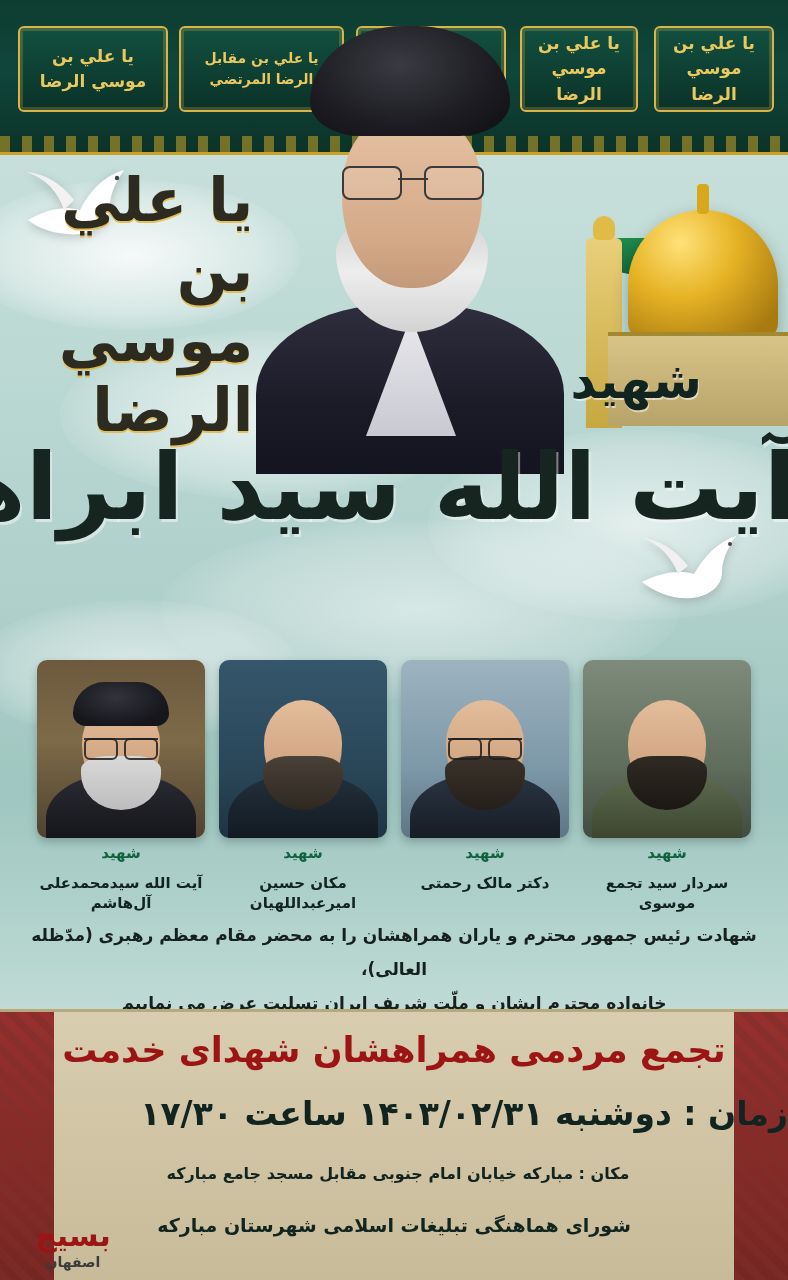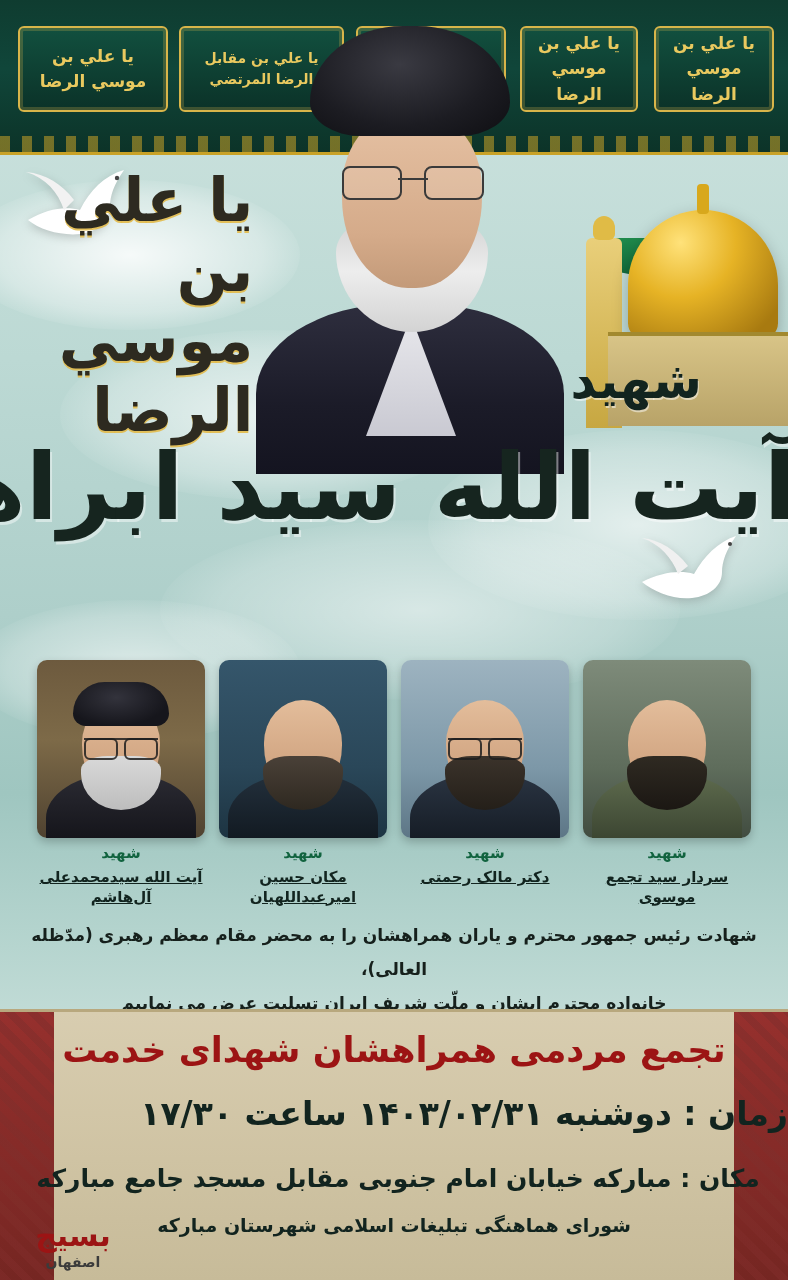--- a/index.html
+++ b/index.html
@@ -341,26 +341,25 @@
   .mp2 .m-beard { background: linear-gradient(180deg, #4a4138 0%, #2e2820 100%); }
   .mp3 .m-beard { background: linear-gradient(180deg, #3b332b 0%, #241f19 100%); }
   .mp4 .m-beard { background: linear-gradient(180deg, #2f2a22 0%, #1b1713 100%); }
   .m-shahid {
     margin-top: 6px;
     font-size: 15px;
     font-weight: bold;
     color: #11633f;
   }
   .m-name {
-    margin-top: 6px;
+    margin-top: 12px;
     font-size: 15px;
     font-weight: bold;
     color: #12241f;
     line-height: 1.3;
-    text-decoration: underline;
   }
 
   
   .condolence {
     position: absolute;
     left: 0; right: 0;
     top: 918px;
     text-align: center;
     font-size: 17px;
     font-weight: bold;
@@ -408,21 +407,21 @@
     text-align: right;
     font-size: 33px;
     font-weight: bold;
     color: #12241f;
   }
   .where {
     position: absolute;
     left: 8px; right: 0;
     top: 152px;
     text-align: center;
-    font-size: 25px;
+    font-size: 16px;
     font-weight: bold;
     color: #12241f;
   }
   .org {
     position: absolute;
     left: 0; right: 0;
     top: 202px;
     text-align: center;
     font-size: 19px;
     font-weight: bold;

